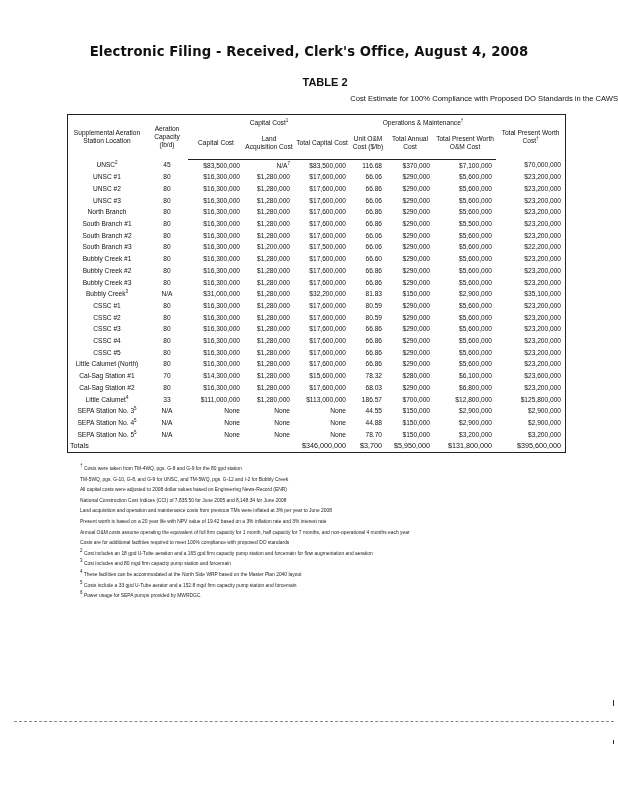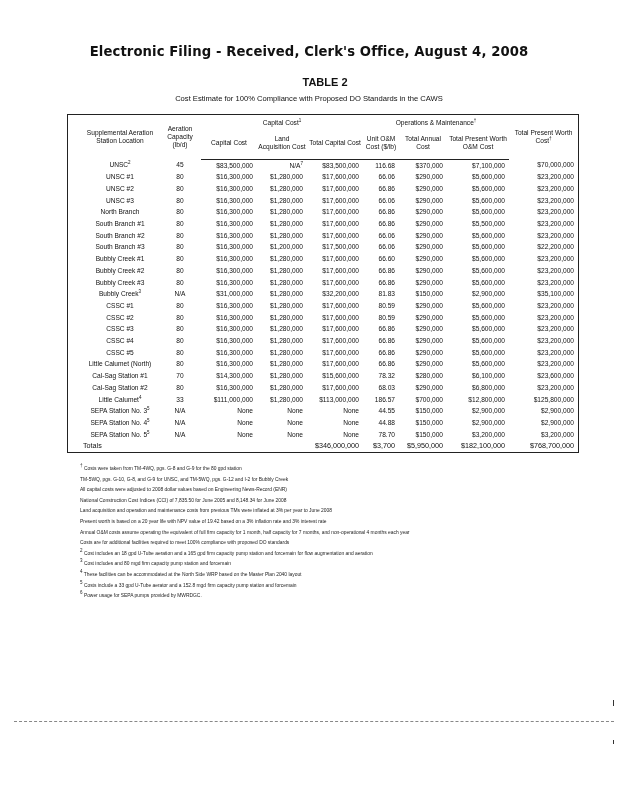--- a/index.html
+++ b/index.html
@@ -1,20 +1,20 @@
 <!DOCTYPE html>
 <html><head>
 <meta charset="utf-8">
 <style>
   html, body { margin: 0; padding: 0; background: #ffffff; }
   body { width: 618px; height: 800px; position: relative; overflow: hidden; color: #111; font-family: "Liberation Sans", sans-serif; }
   .header { position: absolute; top: 24px; left: 0; width: 618px; text-align: center; font-family: "DejaVu Sans", sans-serif; font-weight: bold; font-size: 13.2px; letter-spacing: 0.1px; margin-top: 20px; }
   .table-title { position: absolute; top: 76px; left: 16px; width: 618px; text-align: center; font-weight: bold; font-size: 11px; }
-  .table-subtitle { position: absolute; top: 94px; left: 0; width: 618px; text-align: center; font-size: 7.6px; }
-  .tbl-wrap { position: absolute; top: 114px; left: 67px; width: 497px; border-left: 1px solid #222; border-right: 1px solid #222; border-top: 1px solid #222; border-bottom: 1px solid #222; padding-left: 13px; }
+  .table-subtitle { position: absolute; top: 94px; left: 0; width: 618px; text-align: right; font-size: 7.6px; }
+  .tbl-wrap { position: absolute; top: 114px; left: 67px; width: 497px; border-left: 1px solid #222; border-right: 1px solid #222; border-top: 1px solid #222; border-bottom: 1px solid #222; }
   table { border-collapse: collapse; width: 100%; font-size: 6.6px; table-layout: fixed; }
   th { font-weight: normal; text-align: center; vertical-align: middle; padding: 0 1px; line-height: 8px; }
   thead tr.h2 th { padding-bottom: 3px; }
   thead tr:last-child th, thead tr.h2 th { border-bottom: 1px solid #222; }
   td { height: 11.7px; padding: 0 2px; text-align: center; white-space: nowrap; line-height: 11.7px; }
   td.loc { text-align: center; }
   td.num { text-align: right; padding-right: 4px; }
   tr.totals td { font-weight: normal; font-size: 7.2px; }
   tr.totals td.loc { text-align: left; padding-left: 2px; }
   .group-hdr { border-bottom: none; }
@@ -327,22 +327,22 @@
           <td class="num">$3,200,000</td>
           <td class="num">$3,200,000</td>
         </tr>
         <tr class="totals">
           <td class="loc" colspan="2">Totals</td>
           <td></td>
           <td></td>
           <td class="num">$346,000,000</td>
           <td class="num">$3,700</td>
           <td class="num">$5,950,000</td>
-          <td class="num">$182,100,000</td>
-          <td class="num">$768,700,000</td>
+          <td class="num">$131,800,000</td>
+          <td class="num">$395,600,000</td>
         </tr>
       </tbody>
   </table>
 </div>
 
 <div class="notes" id="notes">
     <div class="note"><sup>†</sup> <span>Costs were taken from TM-4WQ, pgs. G-8 and G-9 for the 80 gpd station</span></div>
     <div class="note"><sup></sup> <span>TM-5WQ, pgs. G-10, G-8, and G-9 for UNSC, and TM-5WQ, pgs. G-12 and I-2 for Bubbly Creek</span></div>
     <div class="note"><sup></sup> <span>All capital costs were adjusted to 2008 dollar values based on Engineering News-Record (ENR)</span></div>
     <div class="note"><sup></sup> <span>National Construction Cost Indices (CCI) of 7,835.50 for June 2005 and 8,148.34 for June 2008</span></div>

